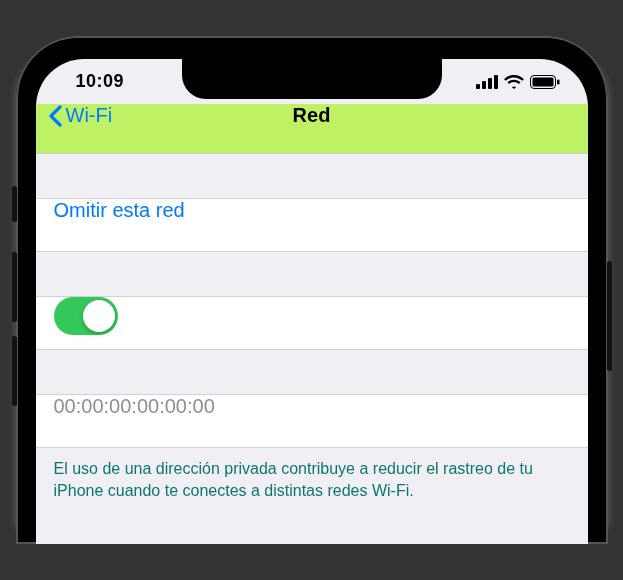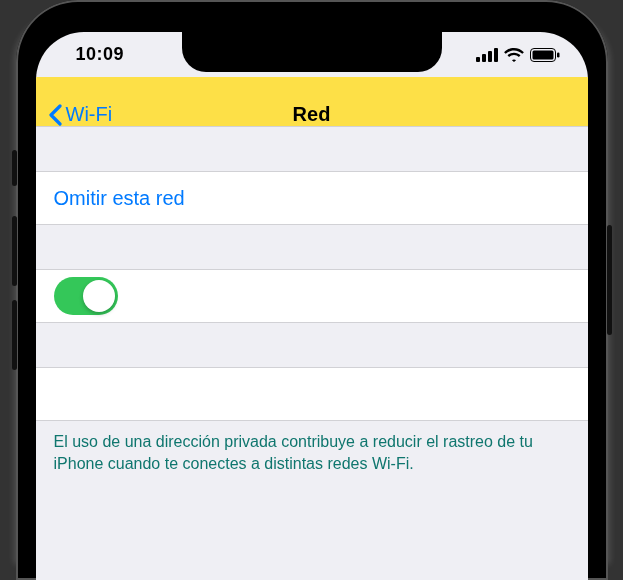--- a/index.html
+++ b/index.html
@@ -5,24 +5,24 @@
     * { margin:0; padding:0; box-sizing:border-box; }
     body {
       width:623px; height:580px;
       background:#333;
       font-family: -apple-system, "Helvetica Neue", Helvetica, Arial, sans-serif;
       display:flex; align-items:center; justify-content:center;
       overflow:hidden;
     }
     .phone {
       width:592px;
-      height:580px;
+      height:508px;
       background:#000;
       border-radius:62px 62px 0 0;
-      padding:32px 20px 0;
+      padding:23px 20px 0;
       position:relative;
       box-shadow: -18px 0 6px -16px rgba(255,255,255,.15),
                    18px 0 6px -16px rgba(255,255,255,.15),
                    inset 0 0 0 2px #555;
     }
     .side-btn { position:absolute; background:#111; border-radius:3px; }
     .side-btn.l1 { left:-4px; top:150px; width:5px; height:36px; }
     .side-btn.l2 { left:-4px; top:216px; width:5px; height:70px; }
     .side-btn.l3 { left:-4px; top:300px; width:5px; height:70px; }
     .side-btn.r1 { right:-4px; top:225px; width:5px; height:110px; }
@@ -40,37 +40,37 @@
     }
     .status-bar {
       height:45px; position:relative;
       display:flex; justify-content:space-between; align-items:center;
       padding:0 28px 0 40px;
     }
     .status-time { font-weight:600; font-size:18px; letter-spacing:.5px; }
     .status-icons { display:flex; gap:6px; align-items:center; }
     .icon-svg { display:block; }
     .nav {
-      height:50px; background:#fde047;
+      height:50px; background:#bef264;
       border-bottom:1px solid #d1d1d5;
-      display:flex; align-items:flex-end; position:relative;
+      display:flex; align-items:flex-start; position:relative;
     }
     .back {
       display:flex; align-items:center; gap:4px;
       color:#007aff; font-size:20px; padding-left:12px;
     }
     .nav-title {
       position:absolute; left:0; right:0; text-align:center;
       font-size:20px; font-weight:600; color:#000;
       pointer-events:none;
     }
     .group-sep { height:44px; }
     .row {
       background:#fff; min-height:54px;
-      display:flex; align-items:center;
+      display:flex; 
       padding:0 18px; font-size:20px;
       border-top:1px solid #d1d1d5;
       border-bottom:1px solid #d1d1d5;
     }
     .row + .row { border-top:none; }
     .row-link { color:#007aff; }
     .row-label { color:#000; flex:1; }
     .row-value { color:#8e8e93; }
     .switch {
       width:64px; height:38px; background:#34c759;
@@ -135,18 +135,19 @@
 
     <div class="group-sep"></div>
 
     <div class="row">
       <div class="switch"></div>
     </div>
 
     <div class="group-sep"></div>
 
     <div class="row">
+      <span class="row-value">00:00:00:00:00:00</span>
     </div>
 
     <div class="footer-text">El uso de una dirección privada contribuye a reducir el rastreo de tu iPhone cuando te conectes a distintas redes Wi-Fi.</div>
 
   </div>
 </div>
 
 </body></html>

